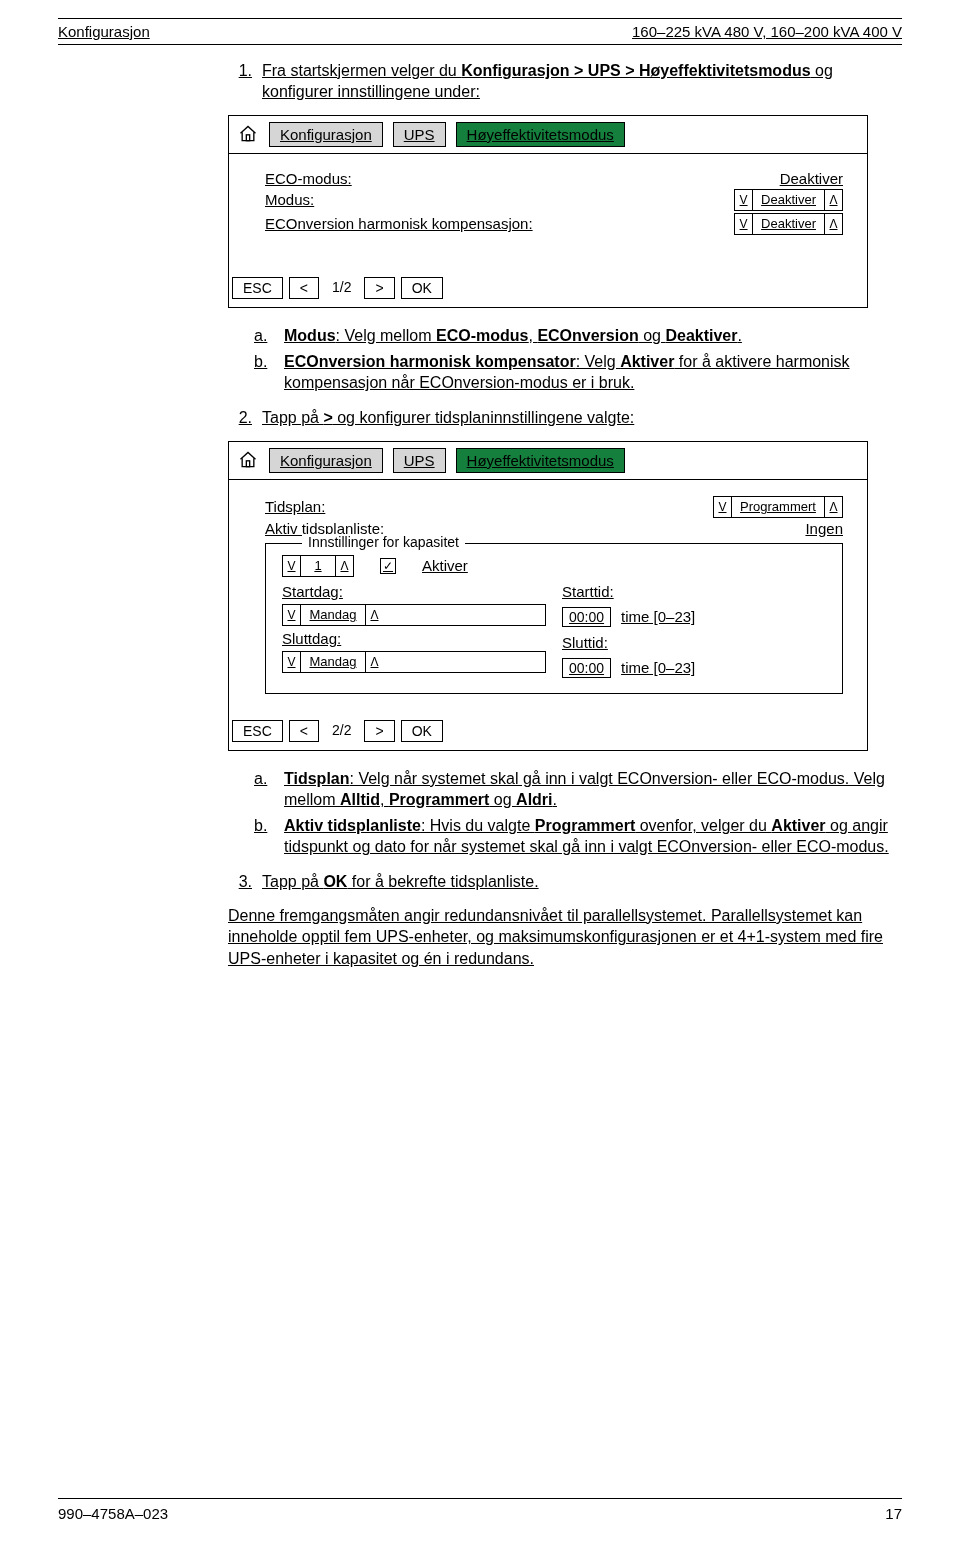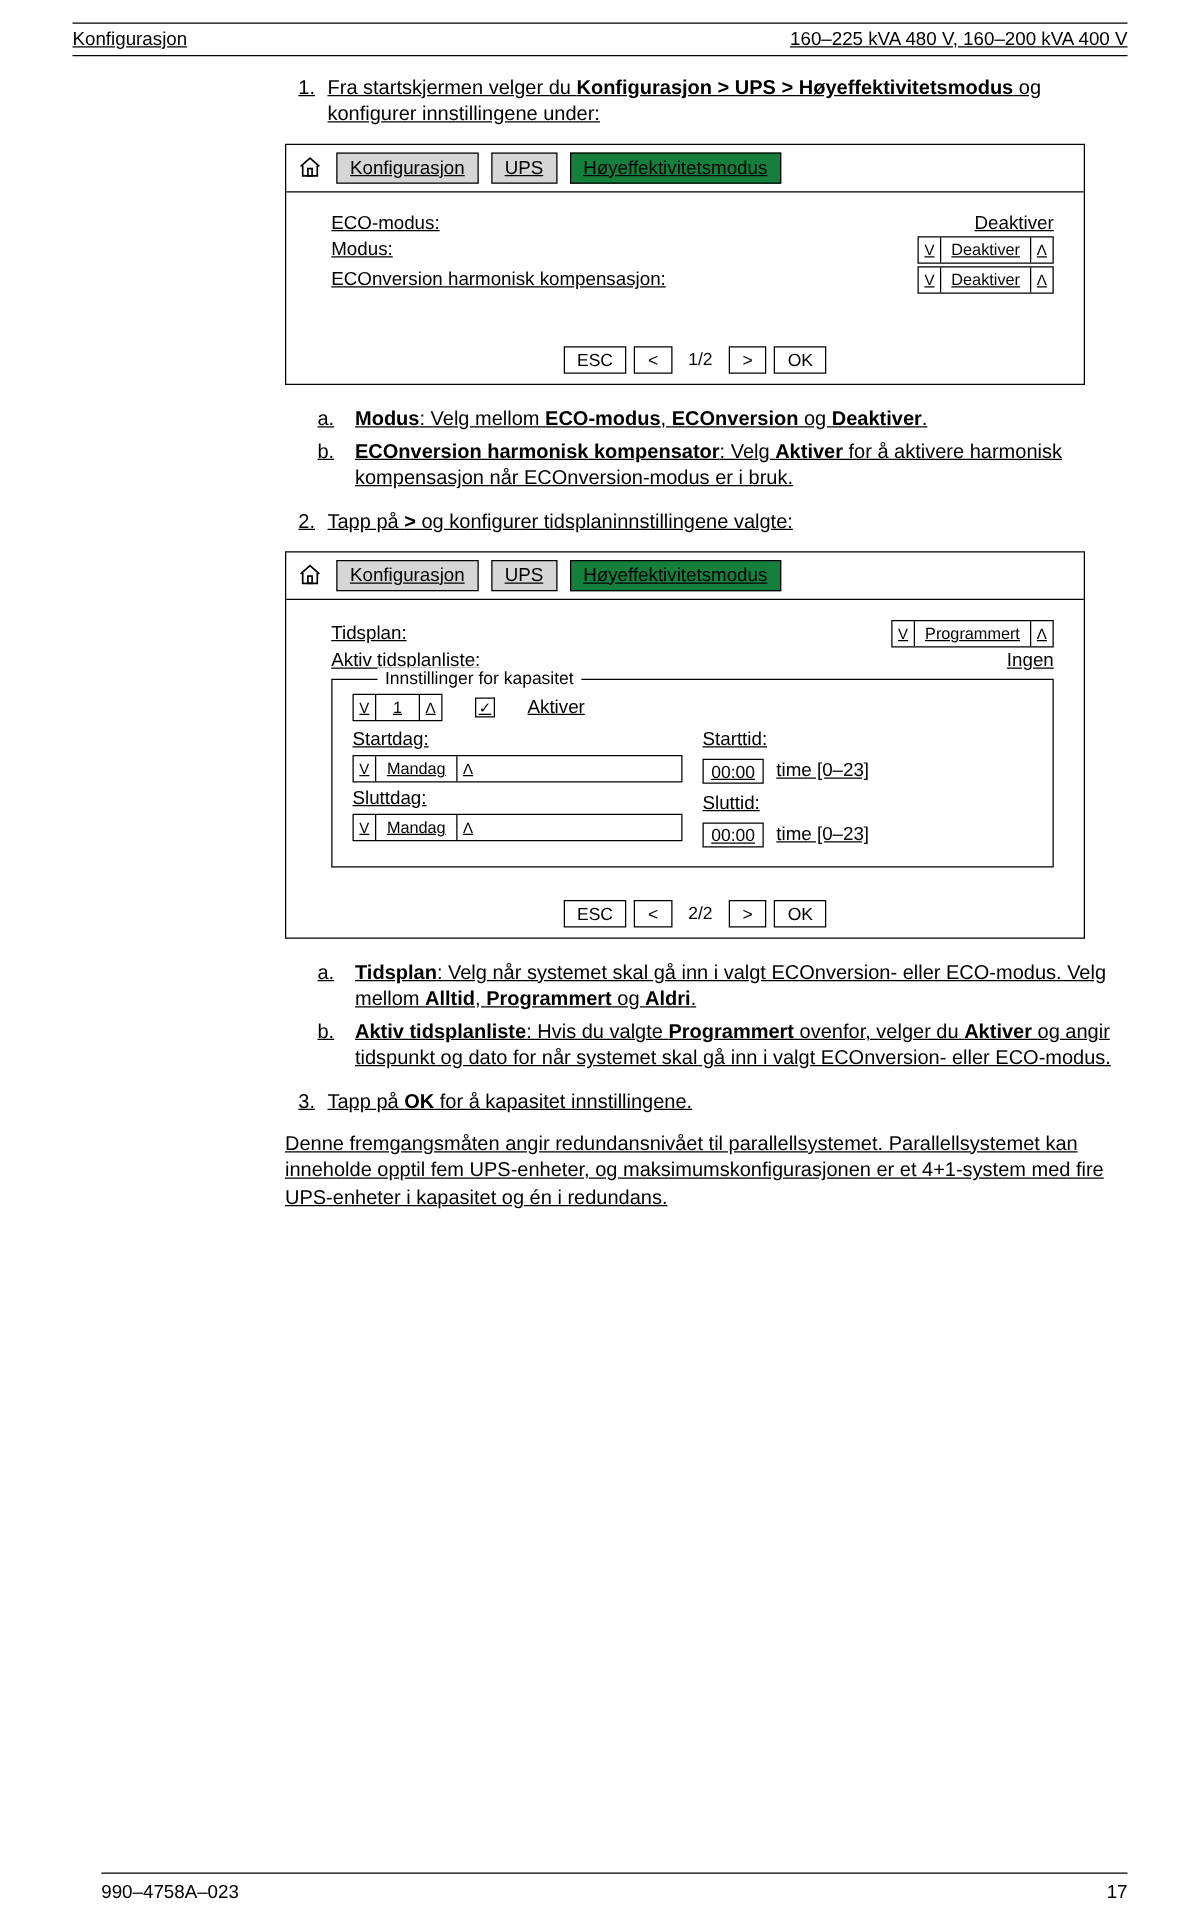--- a/index.html
+++ b/index.html
@@ -108,23 +108,23 @@
     border: 1.2px solid #000;
     padding: 1px 6px;
     font-size: 14px;
     min-width: 48px;
     display: inline-block;
     text-align: center;
   }
   .panel-nav {
     position: absolute;
     bottom: 8px;
-    left: 16px; right: 0;
-    display: flex;
-    justify-content: center;
+    left: 0; right: 0;
+    display: flex;
+    justify-content: flex-start;
     gap: 0;
   }
   .nav-btn {
     border: 1.2px solid #000;
     padding: 2px 10px;
     font-size: 14px;
     margin: 0 3px;
   }
   .nav-page {
     padding: 2px 10px;
@@ -199,21 +199,20 @@
   .footer {
     position: absolute;
     bottom: 22px;
     left: 58px;
     right: 58px;
     border-top: 1.5px solid #000;
     padding-top: 6px;
     display: flex;
     justify-content: space-between;
     font-size: 15px;
-    margin-left: 23px;
   }
 </style>
 </head>
 <body>
 
 <div class="page">
   <div class="topline"></div>
   <div class="header-row">
     <span>Konfigurasjon</span>
     <span>160–225 kVA 480 V, 160–200 kVA 400 V</span>
@@ -386,21 +385,21 @@
         <span class="sub-letter">b.</span>
         <span>
           <b>Aktiv tidsplanliste</b><span>: Hvis du valgte </span><b>Programmert</b><span> ovenfor, velger du </span><b>Aktiver</b><span> og angir tidspunkt og dato for når systemet skal gå inn i valgt ECOnversion- eller ECO-modus.</span>
         </span>
       </div>
     </div>
 
     <div class="step">
       <div class="step-num">3.</div>
       <div class="step-body">
-        <span>Tapp på </span><b>OK</b><span> for å kapasitet innstillingene.</span>
+        <span>Tapp på </span><b>OK</b><span> for å bekrefte tidsplanliste.</span>
       </div>
     </div>
 
     <p class="para">Denne fremgangsmåten angir redundansnivået til parallellsystemet. Parallellsystemet kan inneholde opptil fem UPS-enheter, og maksimumskonfigurasjonen er et 4+1-system med fire UPS-enheter i kapasitet og én i redundans.</p>
 
   </div>
 
   <div class="footer">
     <span>990–4758A–023</span>
     <span>17</span>

